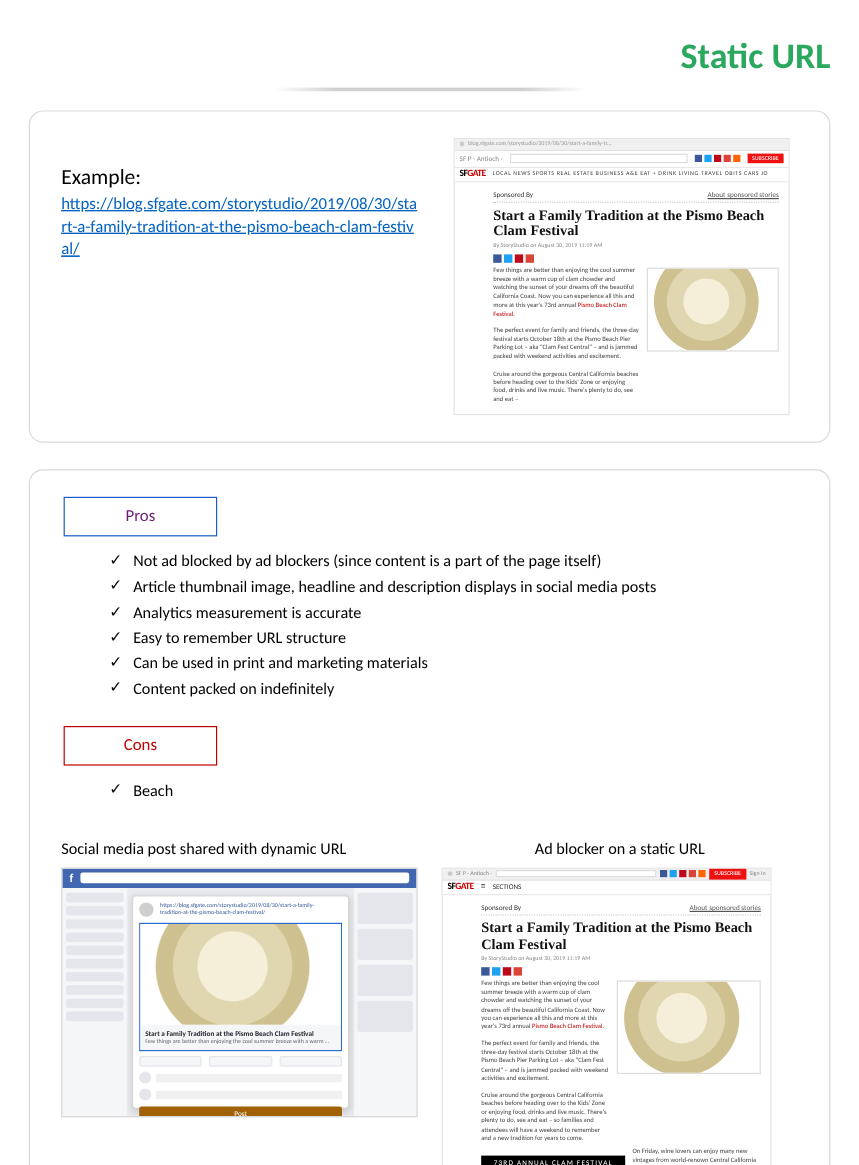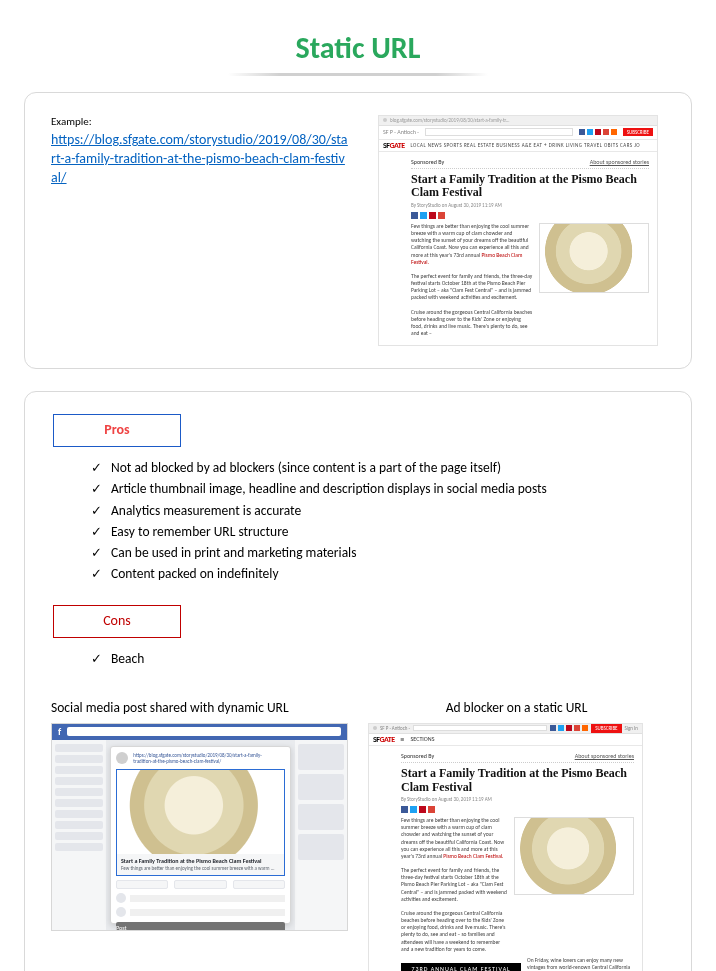--- a/index.html
+++ b/index.html
@@ -9,21 +9,21 @@
     font-family: Calibri, "Segoe UI", Arial, sans-serif;
     background: #fff;
     color: #000;
     font-size: 14px;
     line-height: 1.35;
   }
   .page {
     padding: 28px 24px 20px 24px;
   }
   .title {
-    text-align: center;
+    text-align: right;
     font-size: 30px;
     font-weight: 700;
     color: #2aa85d;
     margin-bottom: 4px;
   }
   .title-underline {
     width: 260px;
     height: 3px;
     margin: 0 auto 16px auto;
     background: linear-gradient(to right, rgba(0,0,0,0), #d0d0d0 20%, #d0d0d0 80%, rgba(0,0,0,0));
@@ -39,23 +39,24 @@
 
   .example-row {
     display: flex;
     gap: 20px;
     align-items: flex-start;
   }
   .example-left {
     flex: 0 0 300px;
   }
   .example-label {
-    font-size: 11px;
+    font-size: 18px;
     color: #000;
     margin-bottom: 2px;
+    margin-top: 20px;
   }
   .example-link, .example-link * {
     color: #0563c1;
     text-decoration: underline;
     font-size: 14px;
     word-break: break-all;
   }
   .example-right {
     flex: 1;
     display: flex;
@@ -144,21 +145,21 @@
   .tag {
     display: inline-block;
     border: 1.5px solid;
     padding: 6px 0;
     width: 128px;
     text-align: center;
     font-size: 14px;
     margin-left: 2px;
     margin-bottom: 12px;
   }
-  .tag.pros { color: #ef4444; border-color: #1b5ac7; font-weight: bold; }
+  .tag.pros { color: #701a75; border-color: #1b5ac7; }
   .tag.cons { color: #c00000; border-color: #c00000; margin-top: 18px; text-align: center; }
   ul.checklist {
     list-style: none;
     padding-left: 40px;
     margin-bottom: 4px;
   }
   ul.checklist li {
     position: relative;
     padding-left: 20px;
     margin-bottom: 3px;
@@ -211,21 +212,21 @@
   .fb-card{border:1.5px solid #2b6cd4;margin-top:4px;}
   .fb-card-img{height:84px;background: radial-gradient(circle at 46% 42%, #f5efda 0 28%, #e0d7b1 29% 48%, #cfc090 49% 62%, #ffffff 63% 100%);}
   .fb-card-cap{background:#f5f6f7;padding:3px 4px;}
   .fb-card-cap .t{font-weight:700;color:#1d2129;font-size:6px;}
   .fb-card-cap .d{color:#606770;font-size:5px;}
   .fb-actions{display:flex;gap:6px;margin-top:4px;}
   .fb-actions .a{flex:1;height:9px;background:#f5f6f7;border:1px solid #e4e6eb;border-radius:2px;}
   .fb-storyrow{display:flex;gap:4px;margin-top:4px;align-items:center;}
   .fb-storyrow .ic{width:10px;height:10px;border-radius:50%;background:#e4e6eb;}
   .fb-storyrow .txt{flex:1;height:7px;background:#f0f0f0;}
-  .fb-post{margin-top:5px;height:12px;background:#737373;border-radius:2px;color:#fff;text-align:left;line-height:12px;font-size:6px;}
+  .fb-post{margin-top:5px;height:12px;background:#a16207;border-radius:2px;color:#fff;text-align:center;line-height:12px;font-size:6px;}
 
 </style>
 </head>
 <body>
 
 <div class="page">
 
   <div class="title">Static URL</div>
   <div class="title-underline"></div>
 

